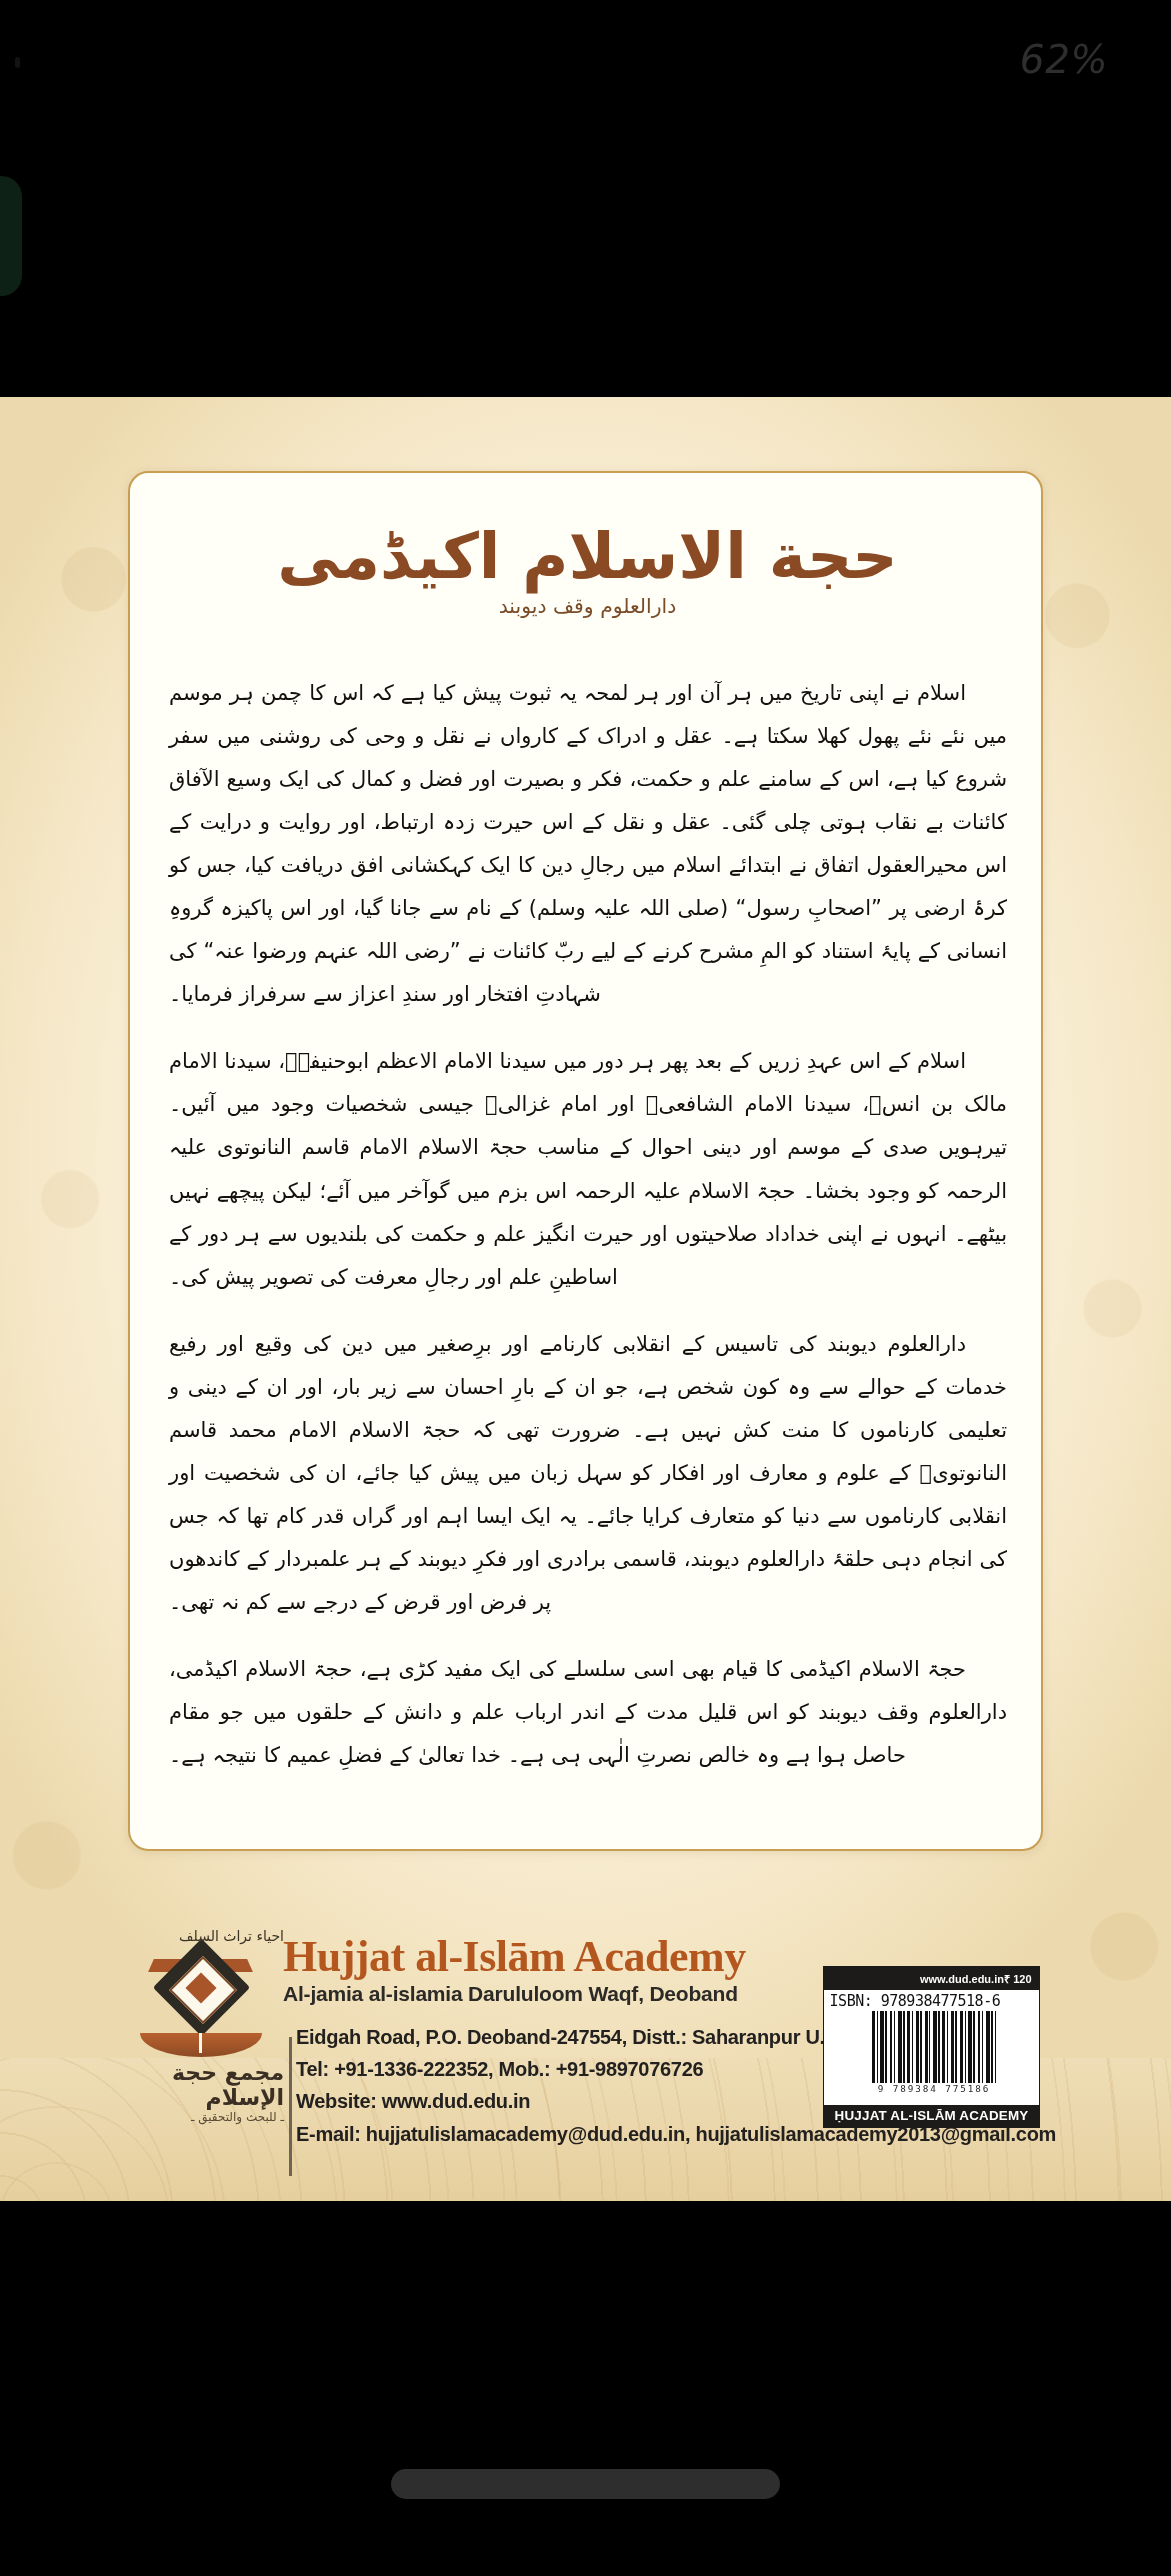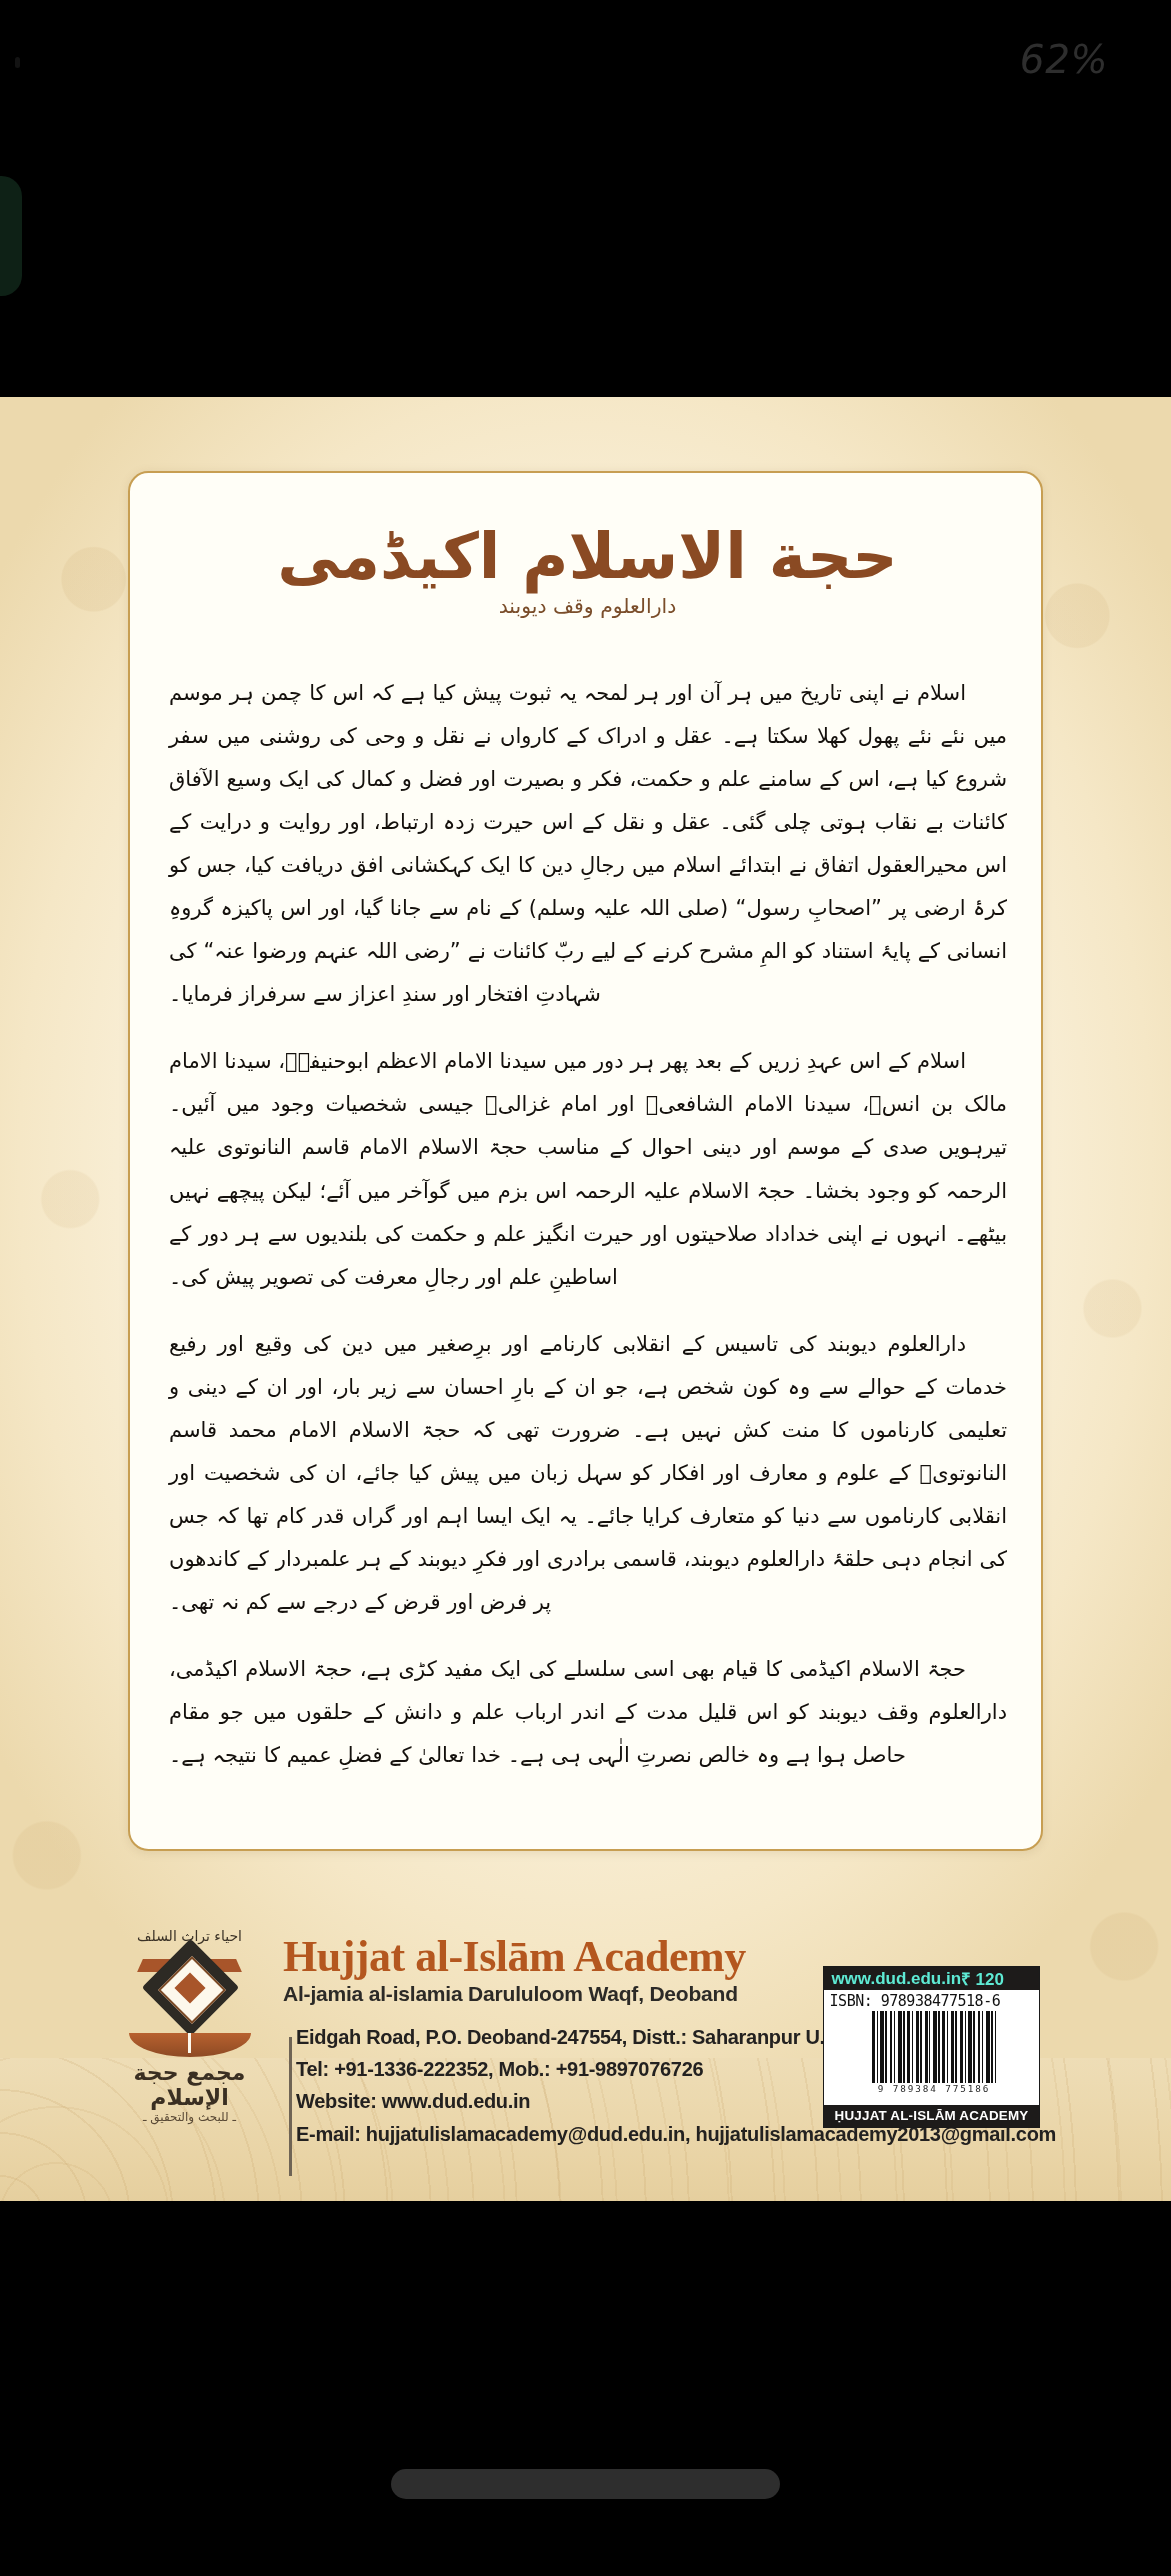--- a/index.html
+++ b/index.html
@@ -144,22 +144,22 @@
   
   .footer {
     position: absolute;
     left: 0; top: 1501px;
     width: 1171px; height: 269px;
   }
 
   
   .emblem {
     position: absolute;
-    left: 106px; top: 30px;
-    width: 167px; text-align: center;
+    left: 117px; top: 30px;
+    width: 167px; 
   }
   .emblem-arc {
     font-size: 14px;
     color: #3b3226;
     direction: rtl;
     font-family: "DejaVu Sans", sans-serif;
     letter-spacing: 0.9px;
     margin-bottom: 1.9px;
   }
   .emblem-mark {
@@ -286,27 +286,27 @@
   .barcode-box {
     position: absolute;
     left: 823px; top: 68px;
     width: 217px; height: 162px;
     background: #fff;
     border: 1.9px solid #1a1a1a;
     box-sizing: border-box;
   }
   .bc-top {
     display: flex;
-    justify-content: flex-start;
+    justify-content: flex-end;
     align-items: center;
     background: #1d1b1a;
-    color: #5eead4;
+    color: #ffffff;
     height: 23px;
     padding: 0 7.4px;
-    font-size: 17px;
+    font-size: 11px;
     font-weight: 700;
   }
   .bc-isbn {
     text-align: left;
     font-family: "DejaVu Sans Mono", monospace;
     font-size: 15px;
     color: #111;
     padding: 1.9px 3.7px 0 5.6px;
     letter-spacing: -0.5px;
     white-space: nowrap;

